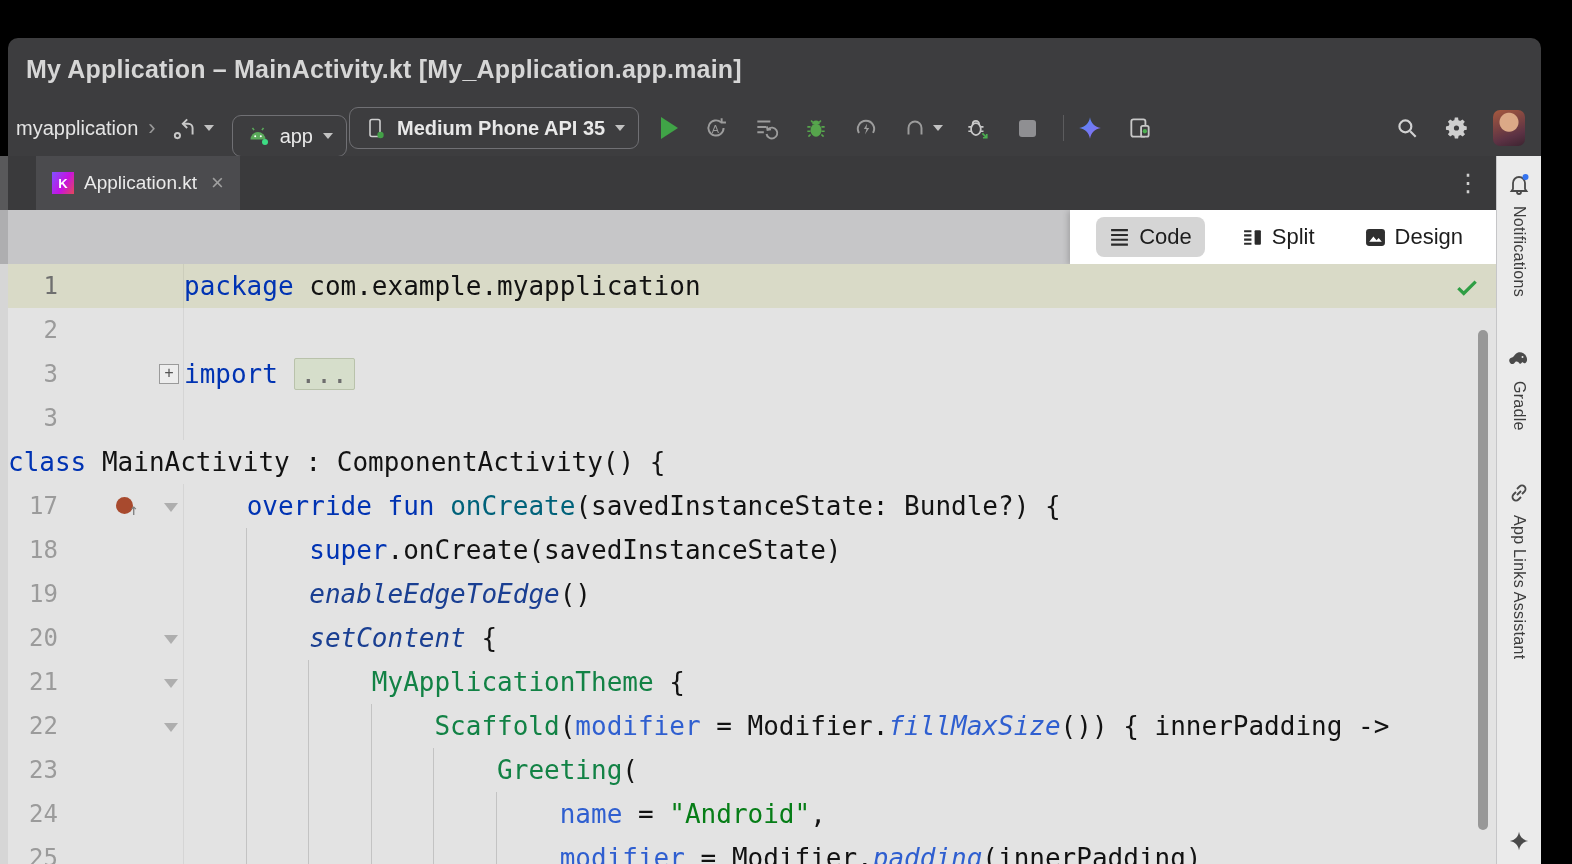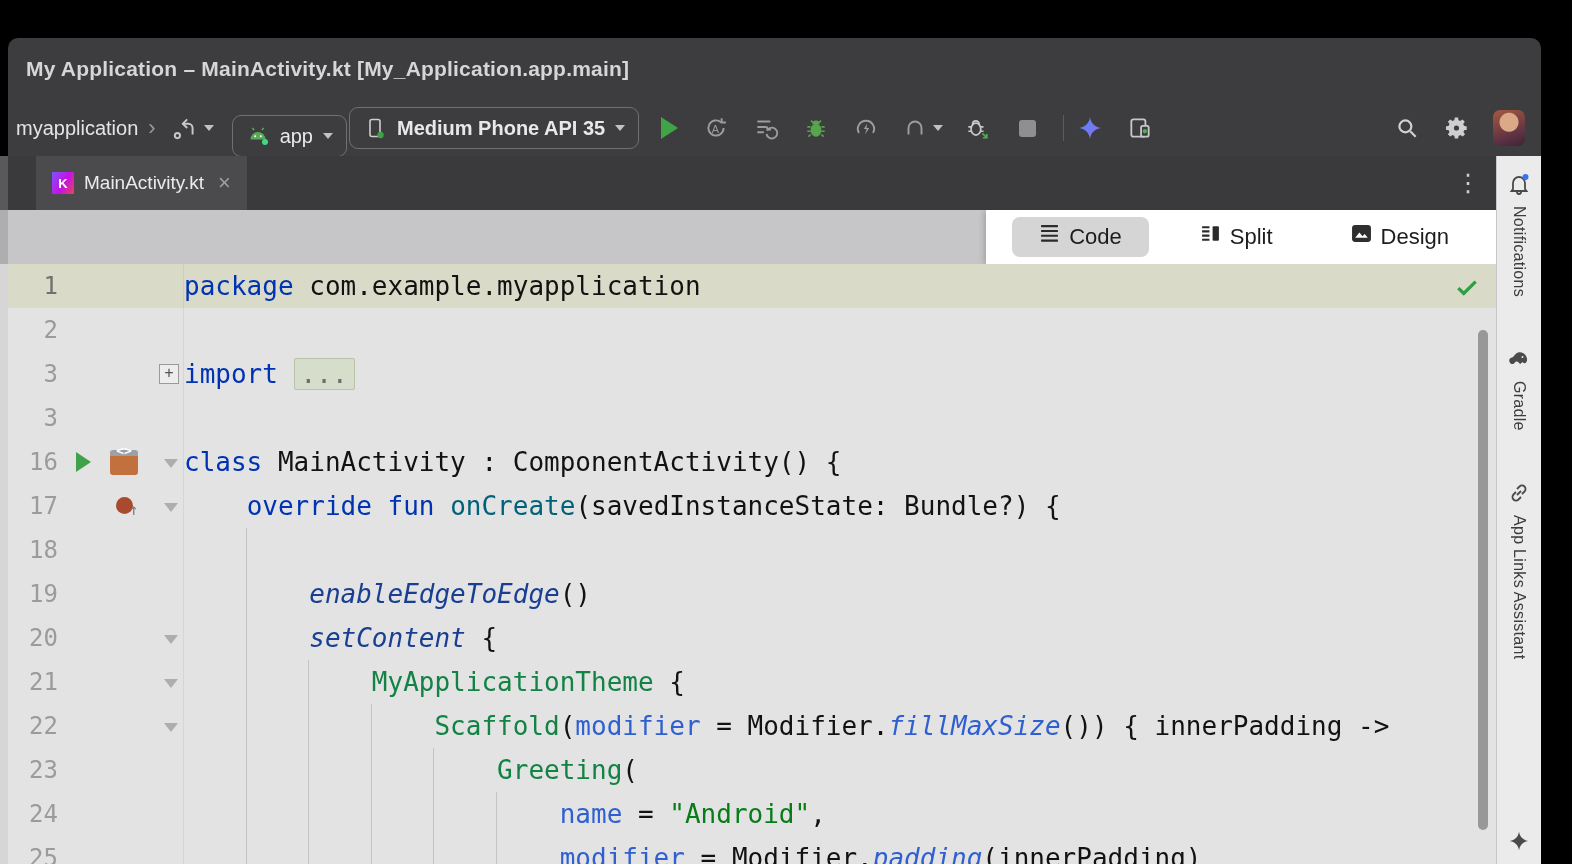--- a/index.html
+++ b/index.html
@@ -8,21 +8,21 @@
 
   .left-sliver{position:absolute;left:0;top:156px;width:8px;height:708px;
     background:linear-gradient(180deg,#59595b 0 54px,#aeaeb0 54px 108px,#d6d6d6 108px 100%);}
 
   .window{position:absolute;left:8px;top:38px;width:1533px;height:826px;
     background:#3d3d3f;border-radius:10px 10px 0 0;overflow:hidden;
     display:flex;flex-direction:column;}
 
   
   .titlebar{height:62px;flex:none;display:flex;align-items:center;padding-left:18px;}
-  .titlebar .title{font-size:21px;font-weight:bold;color:#d6d6d6;letter-spacing:.2px;}
+  .titlebar .title{font-size:25px;font-weight:bold;color:#d6d6d6;letter-spacing:.2px;}
 
   
   .toolbar{height:56px;flex:none;display:flex;align-items:center;padding:0 16px 0 8px;color:#e4e4e4;}
   .breadcrumb{display:flex;align-items:center;gap:10px;font-size:20px;}
   .crumb-chevron{color:#9a9a9a;font-size:22px;line-height:1;}
   .tbbtn{display:flex;align-items:center;justify-content:center;min-width:28px;height:32px;flex:none;}
   .tbbtn svg{width:26px;height:26px;}
   .caret{width:0;height:0;border-left:5px solid transparent;border-right:5px solid transparent;
          border-top:6px solid #c2c2c2;display:inline-block;}
   .pill{display:flex;align-items:center;gap:10px;height:40px;border:1px solid #707074;
@@ -49,22 +49,22 @@
     color:#fff;font-size:13px;font-weight:bold;}
   .tab-close{color:#9f9f9f;font-size:22px;margin-left:4px;line-height:1;}
   .kebab{position:absolute;right:16px;top:0;height:54px;display:flex;align-items:center;
          color:#cfcfcf;font-size:24px;}
 
   
   .editor{position:absolute;left:0;right:45px;top:54px;bottom:0;background:#e3e3e3;overflow:hidden;}
   .mode-band{height:54px;background:#c6c6c8;position:relative;}
   .mode-panel{position:absolute;right:0;top:0;height:54px;background:#ffffff;display:flex;
       align-items:center;gap:24px;padding:0 20px 0 26px;box-shadow:-2px 1px 6px rgba(0,0,0,.18);}
-  .mode-btn{display:flex;align-items:flex-start;gap:9px;font-size:22px;color:#1d1d1d;
-      padding:7px 27px;border-radius:8px;white-space:nowrap;}
+  .mode-btn{display:flex;align-items:center;gap:9px;font-size:22px;color:#1d1d1d;
+      padding:7px 13px;border-radius:8px;white-space:nowrap;}
   .mode-btn.selected{background:#d5d5d5;}
   .mode-btn svg{width:21px;height:19px;}
 
   .lines{position:relative;font-family:"DejaVu Sans Mono","Liberation Mono",monospace;
          font-size:26px;line-height:44px;}
   .line{display:flex;height:44px;}
   .line.hl{background:#d9dac7;}
   .gutter{width:175px;flex:none;display:flex;border-right:1px solid rgba(0,0,0,.06);}
   .lnum{display:inline-block;width:50px;text-align:right;color:#9b9b9b;font-size:24px;flex:none;}
   .lnum.cur{color:#6f6f6f;}
@@ -245,21 +245,21 @@
       </div>
       <div class="avatar"></div>
     </div>
   </div>
 
   <div class="workarea">
 
     <div class="tabbar">
       <div class="tab">
         <span class="kicon">K</span>
-        <span>MainActivity.kt</span>
+        <span>Application.kt</span>
         <span class="tab-close">×</span>
       </div>
       <span class="kebab">⋮</span>
     </div>
 
     <div class="editor">
       <div class="mode-band">
         <div class="mode-panel">
           <div class="mode-btn selected">
             <svg viewBox="0 0 20 18" stroke="#2b2b2b" stroke-width="2" fill="none">
@@ -315,45 +315,38 @@
             <span class="codetext"><span class="tk-kw">import</span><span class="tk-pl"> </span><span class="tk-fold">...</span></span>
           </div>
           <div class="line">
             <span class="gutter">
               <span class="lnum">3</span>
               <span class="gmarks"></span>
             </span>
             <span class="codetext"></span>
           </div>
           <div class="line">
-            <span class="gutter">
-              <span class="lnum">16</span>
-              <span class="gmarks">
-                <span class="g-run"></span>
-                <span class="g-activity">&lt;&gt;</span>
-                <span class="fold-open"></span>
-              </span>
-            </span>
             <span class="codetext"><span class="tk-kw">class</span><span class="tk-pl"> MainActivity : ComponentActivity() {</span></span>
           </div>
           <div class="line">
             <span class="gutter">
               <span class="lnum">17</span>
               <span class="gmarks">
                 <span class="g-override"></span>
                 <span class="fold-open"></span>
               </span>
             </span>
             <span class="codetext"><span class="tk-pl">    </span><span class="tk-kw">override</span><span class="tk-pl"> </span><span class="tk-kw">fun</span><span class="tk-pl"> </span><span class="tk-decl">onCreate</span><span class="tk-pl">(savedInstanceState: Bundle?) {</span></span>
           </div>
           <div class="line">
             <span class="gutter">
               <span class="lnum">18</span>
               <span class="gmarks"></span>
             </span>
+            <span class="codetext"><span class="tk-pl">        </span><span class="tk-kw">super</span><span class="tk-pl">.onCreate(savedInstanceState)</span></span>
           </div>
           <div class="line">
             <span class="gutter">
               <span class="lnum">19</span>
               <span class="gmarks"></span>
             </span>
             <span class="codetext"><span class="tk-pl">        </span><span class="tk-itfn">enableEdgeToEdge</span><span class="tk-pl">()</span></span>
           </div>
           <div class="line">
             <span class="gutter">

